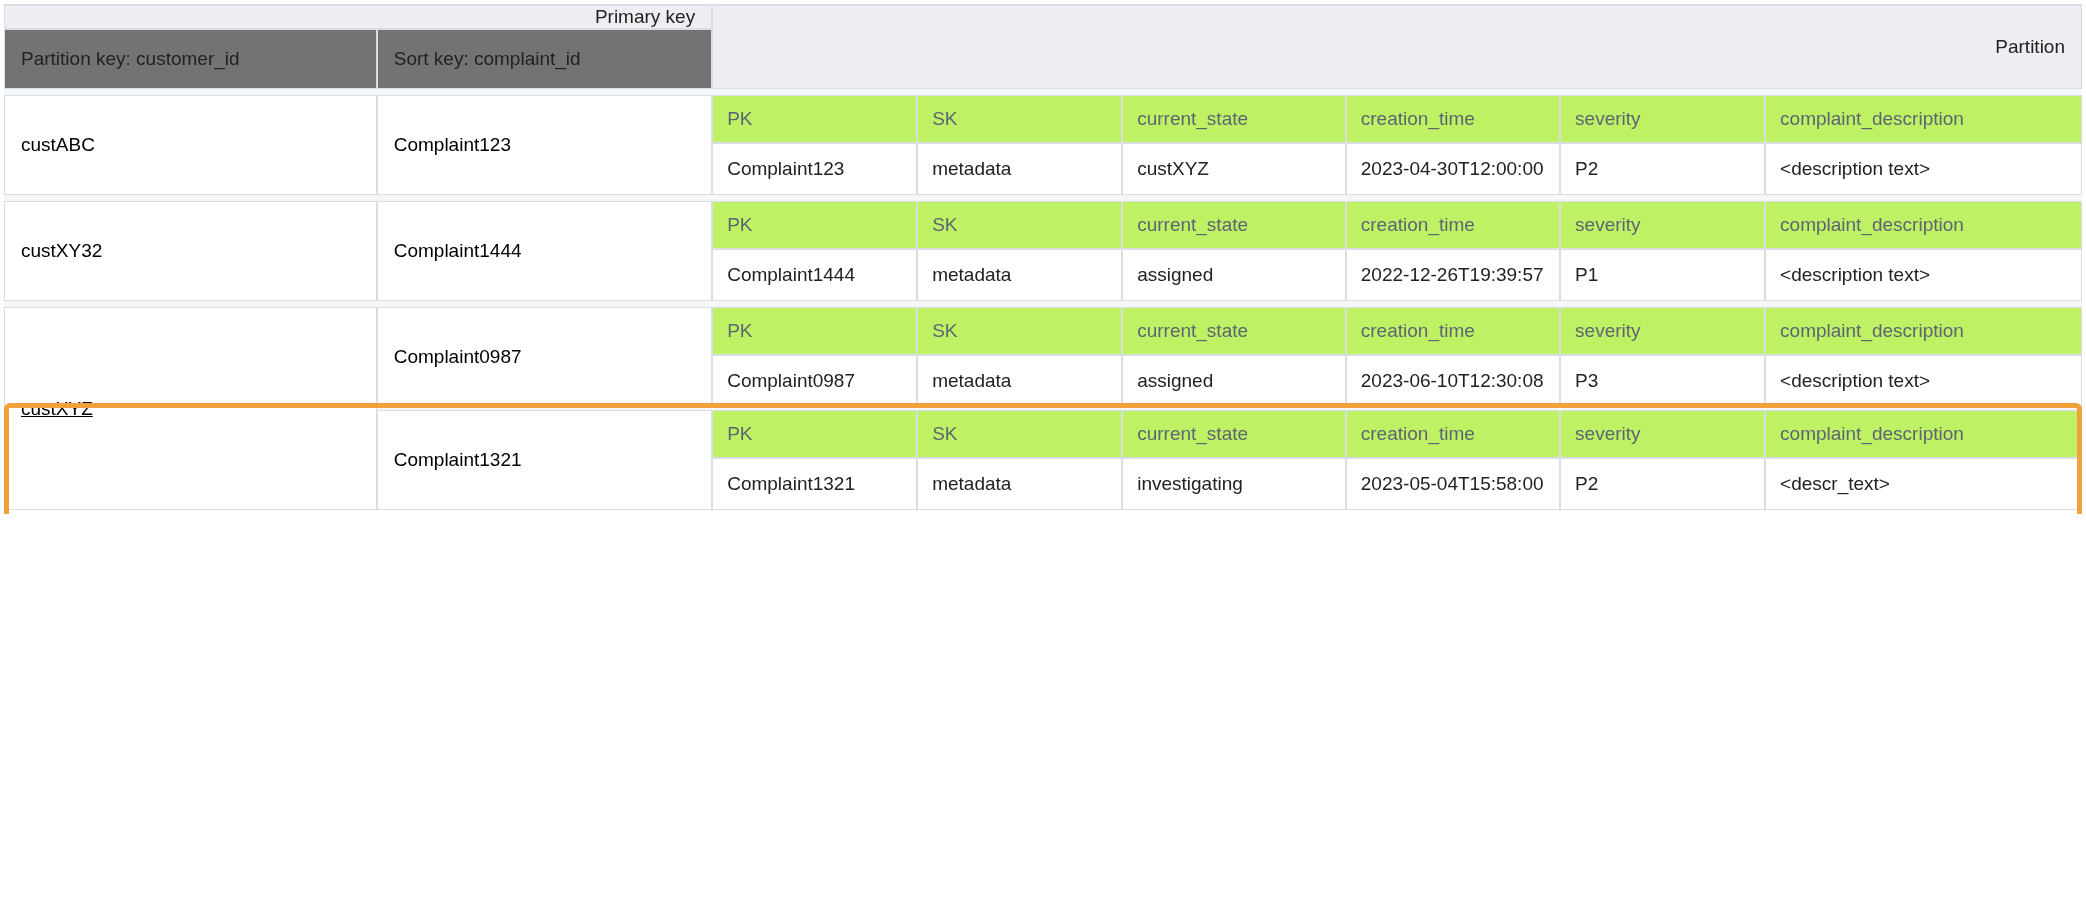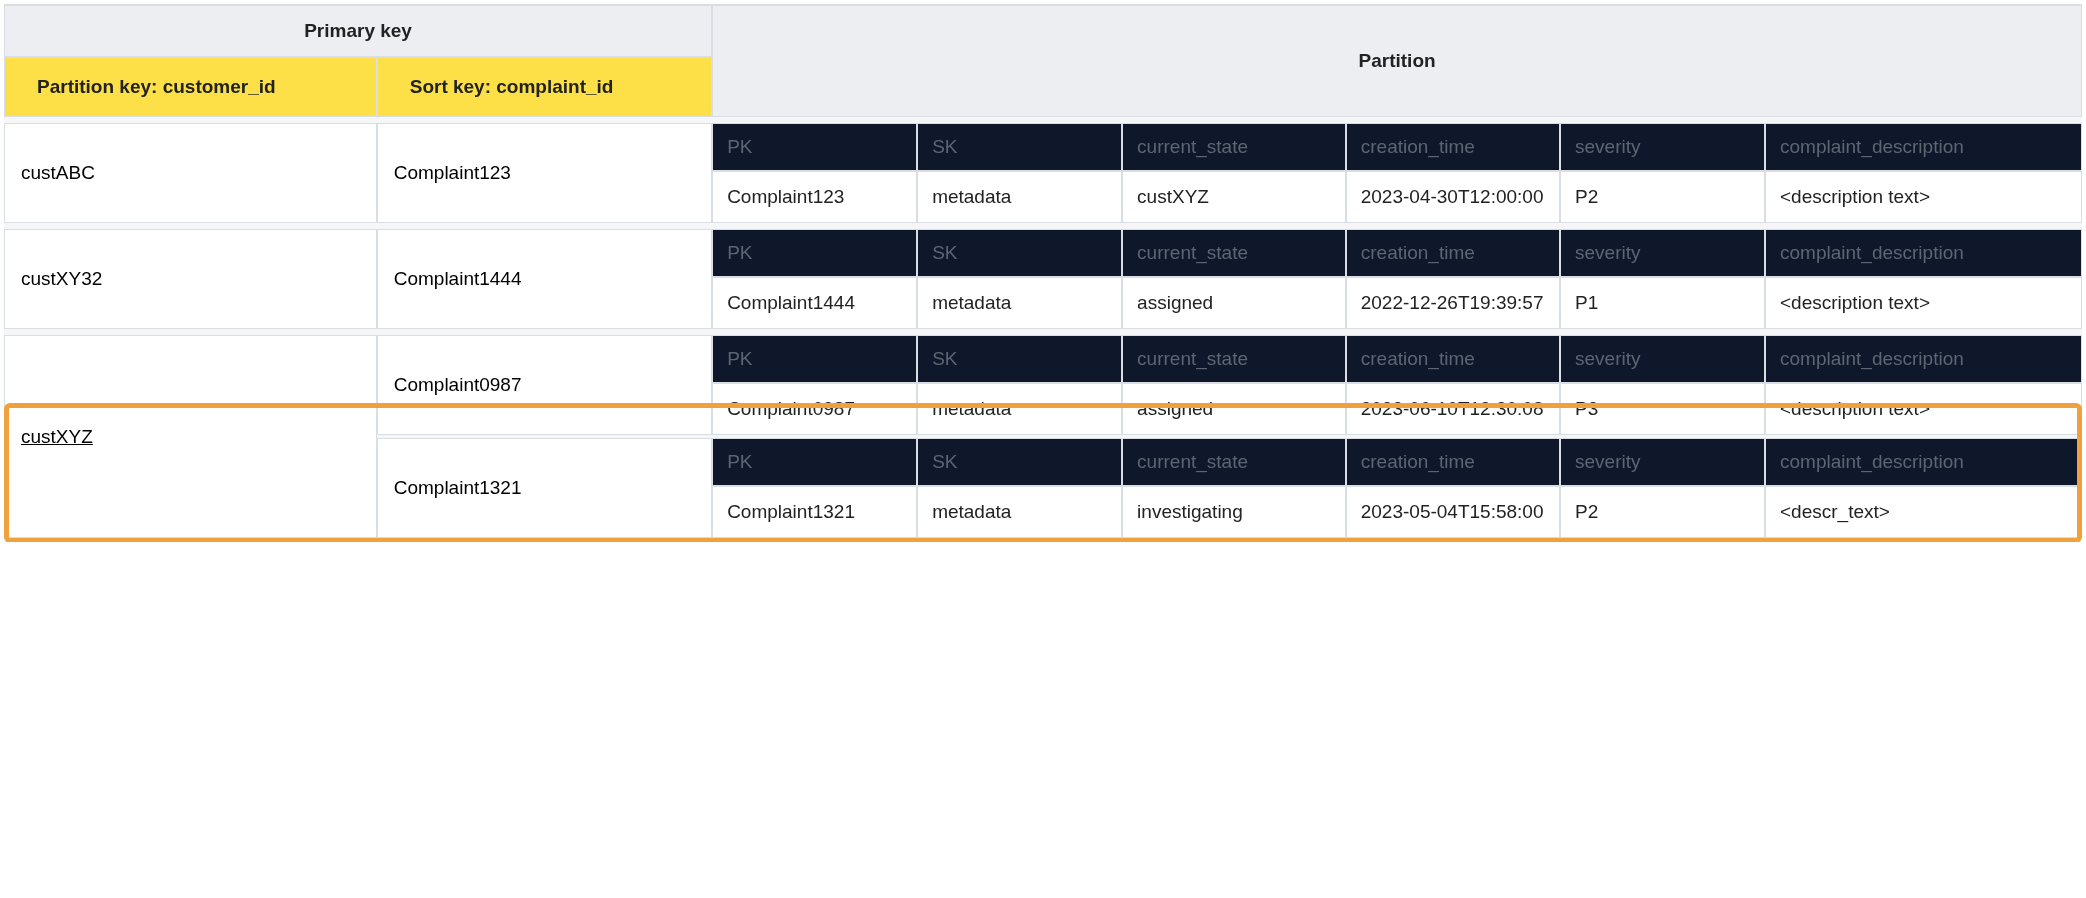--- a/index.html
+++ b/index.html
@@ -11,35 +11,35 @@
     padding: 4px;
   }
   .table {
     border-collapse: separate;
     border-spacing: 0;
     width: 100%;
     table-layout: fixed;
   }
   .hdr {
     background: #eceef2;
-    font-weight: 700;
-    text-align: center;
-    padding: 14px 16px;
+    font-weight: 400;
+    text-align: right;
+    padding: 0 16px;
     border: 1px solid #d9dde4;
     border-top: 2px solid #d9dde4;
   }
   .subhdr {
-    background: #fde047;
-    font-weight: 700;
-    text-align: left;
-    padding: 18px 32px;
+    background: #737373;
+    font-weight: 400;
+    text-align: left;
+    padding: 18px 16px;
     border: 1px solid #d9dde4;
   }
   .attrhdr {
-    background: #0f172a;
+    background: #bef264;
     color: #5d6573;
     font-weight: 400;
     padding: 12px 14px;
     border: 1px solid #d9dde4;
     text-align: left;
     overflow: hidden;
   }
   .cell {
     background: #fff;
     color: #222;

